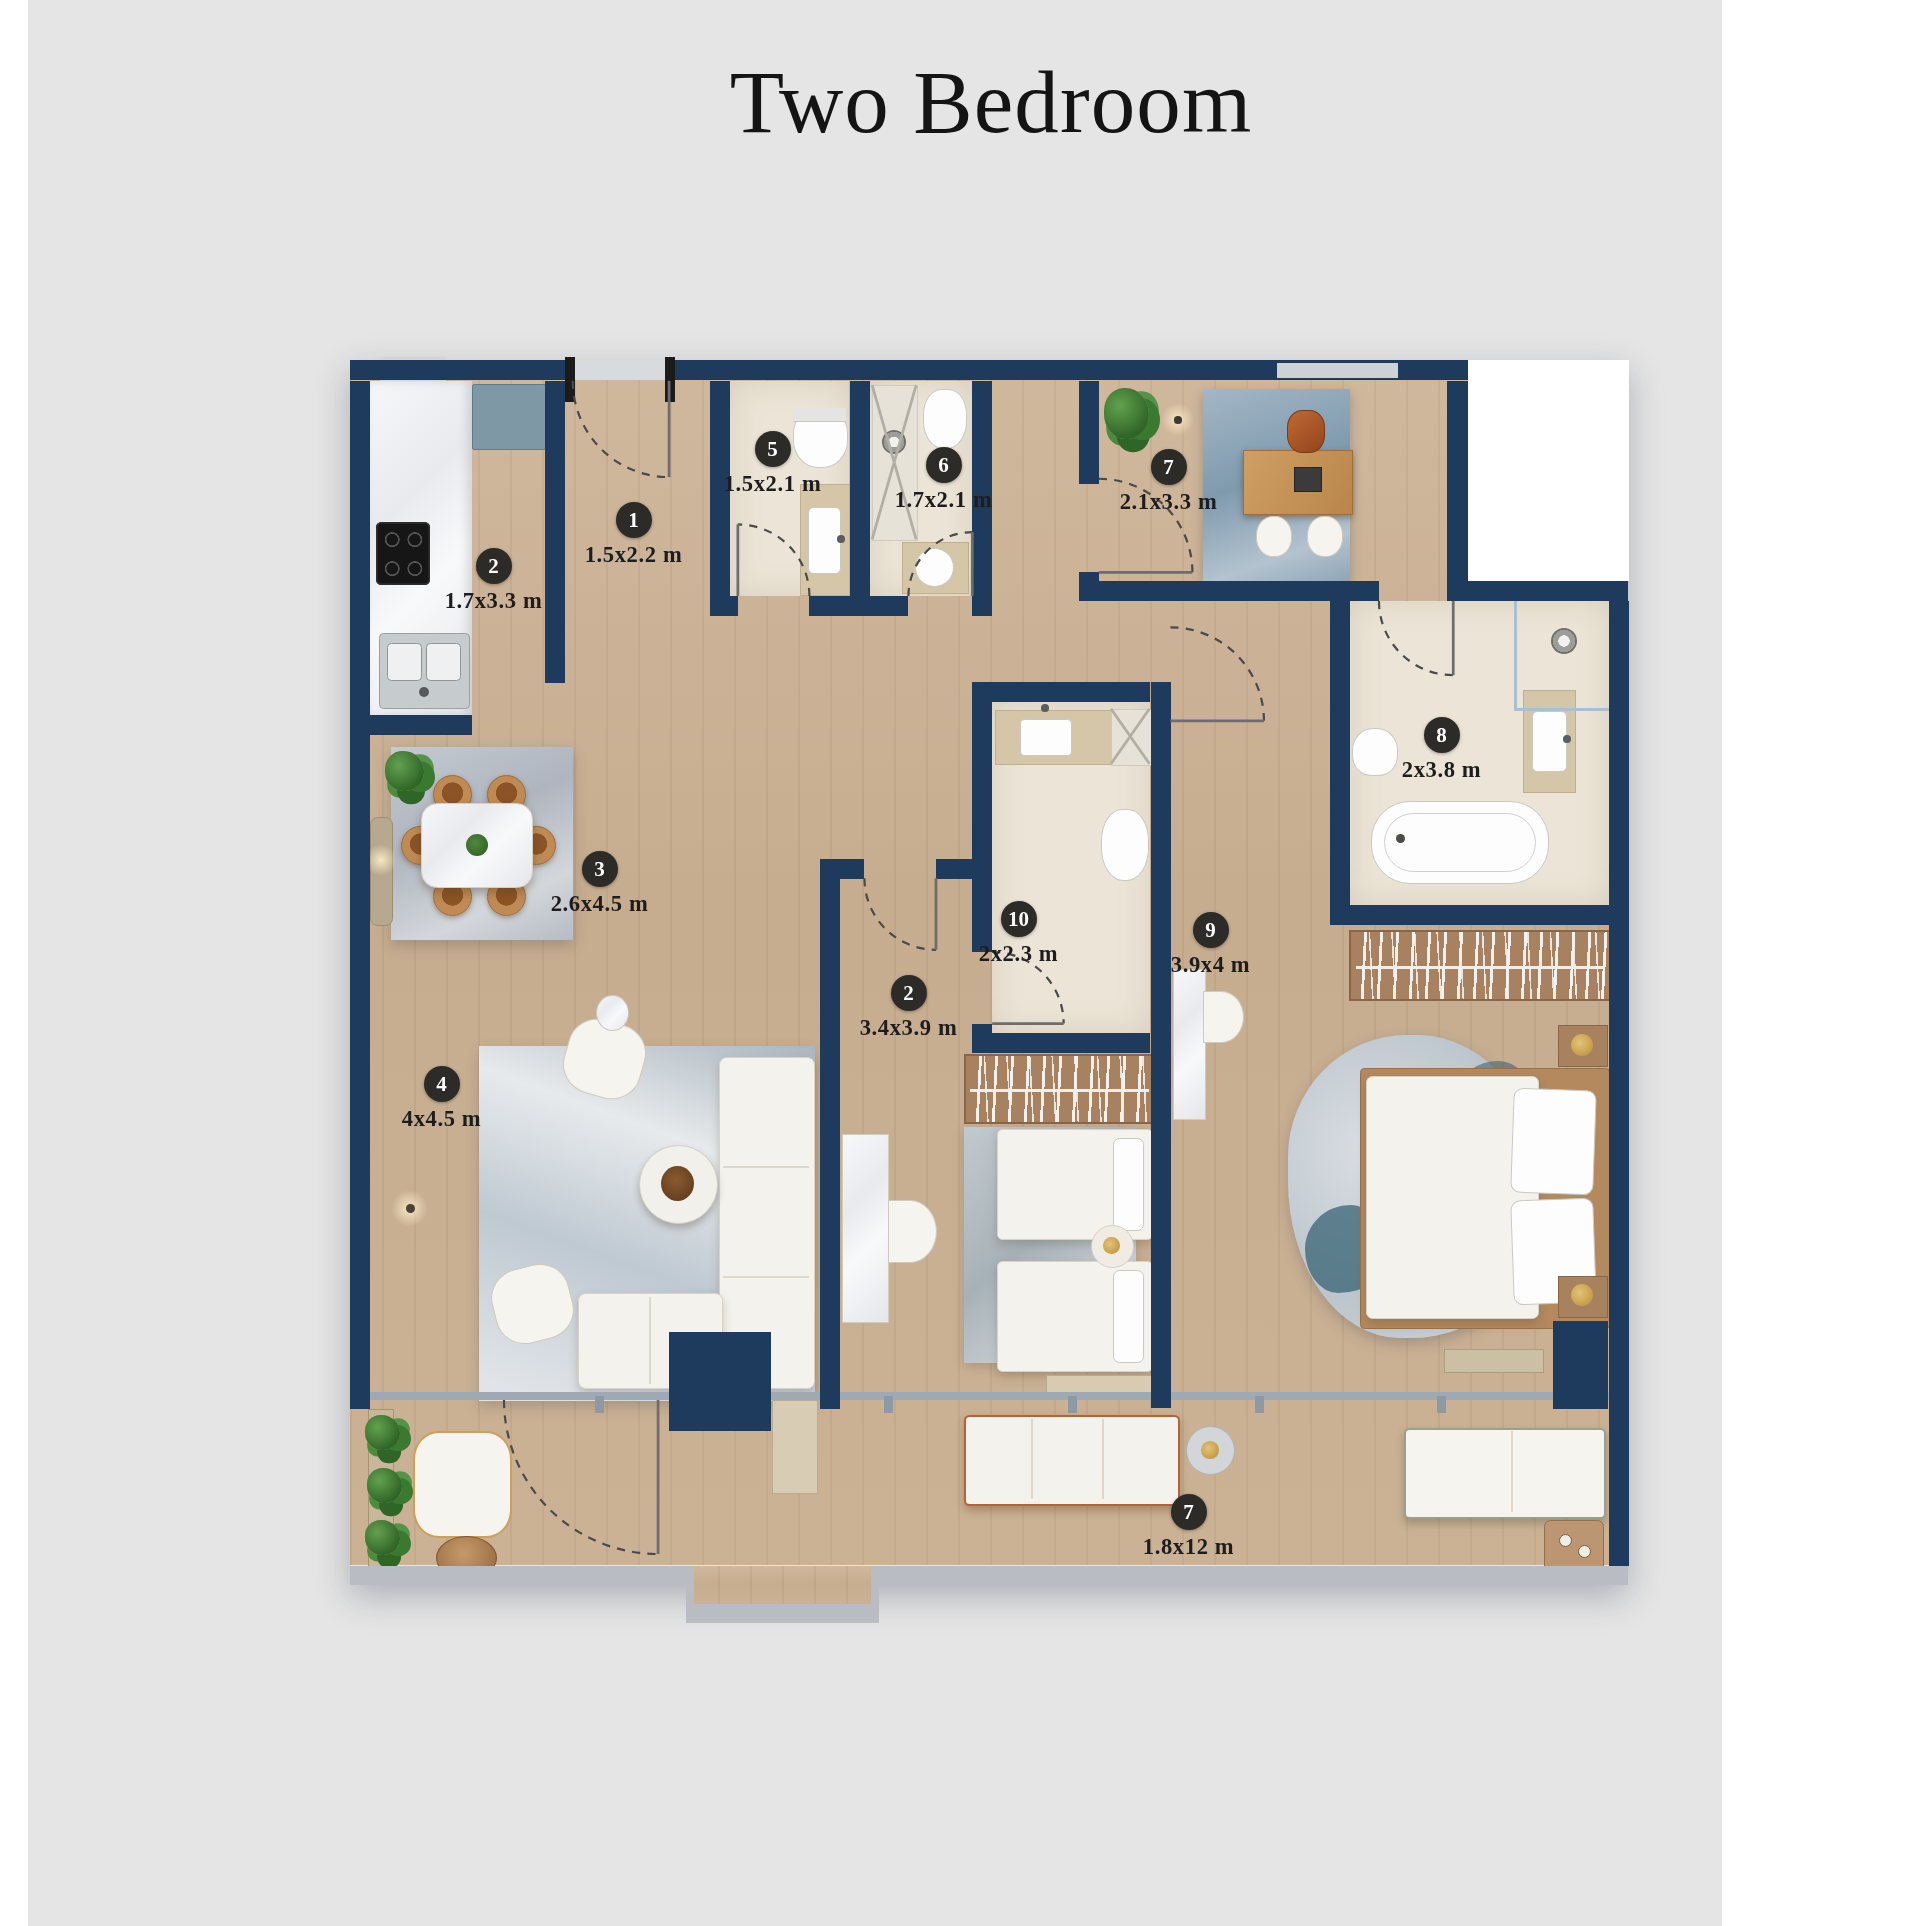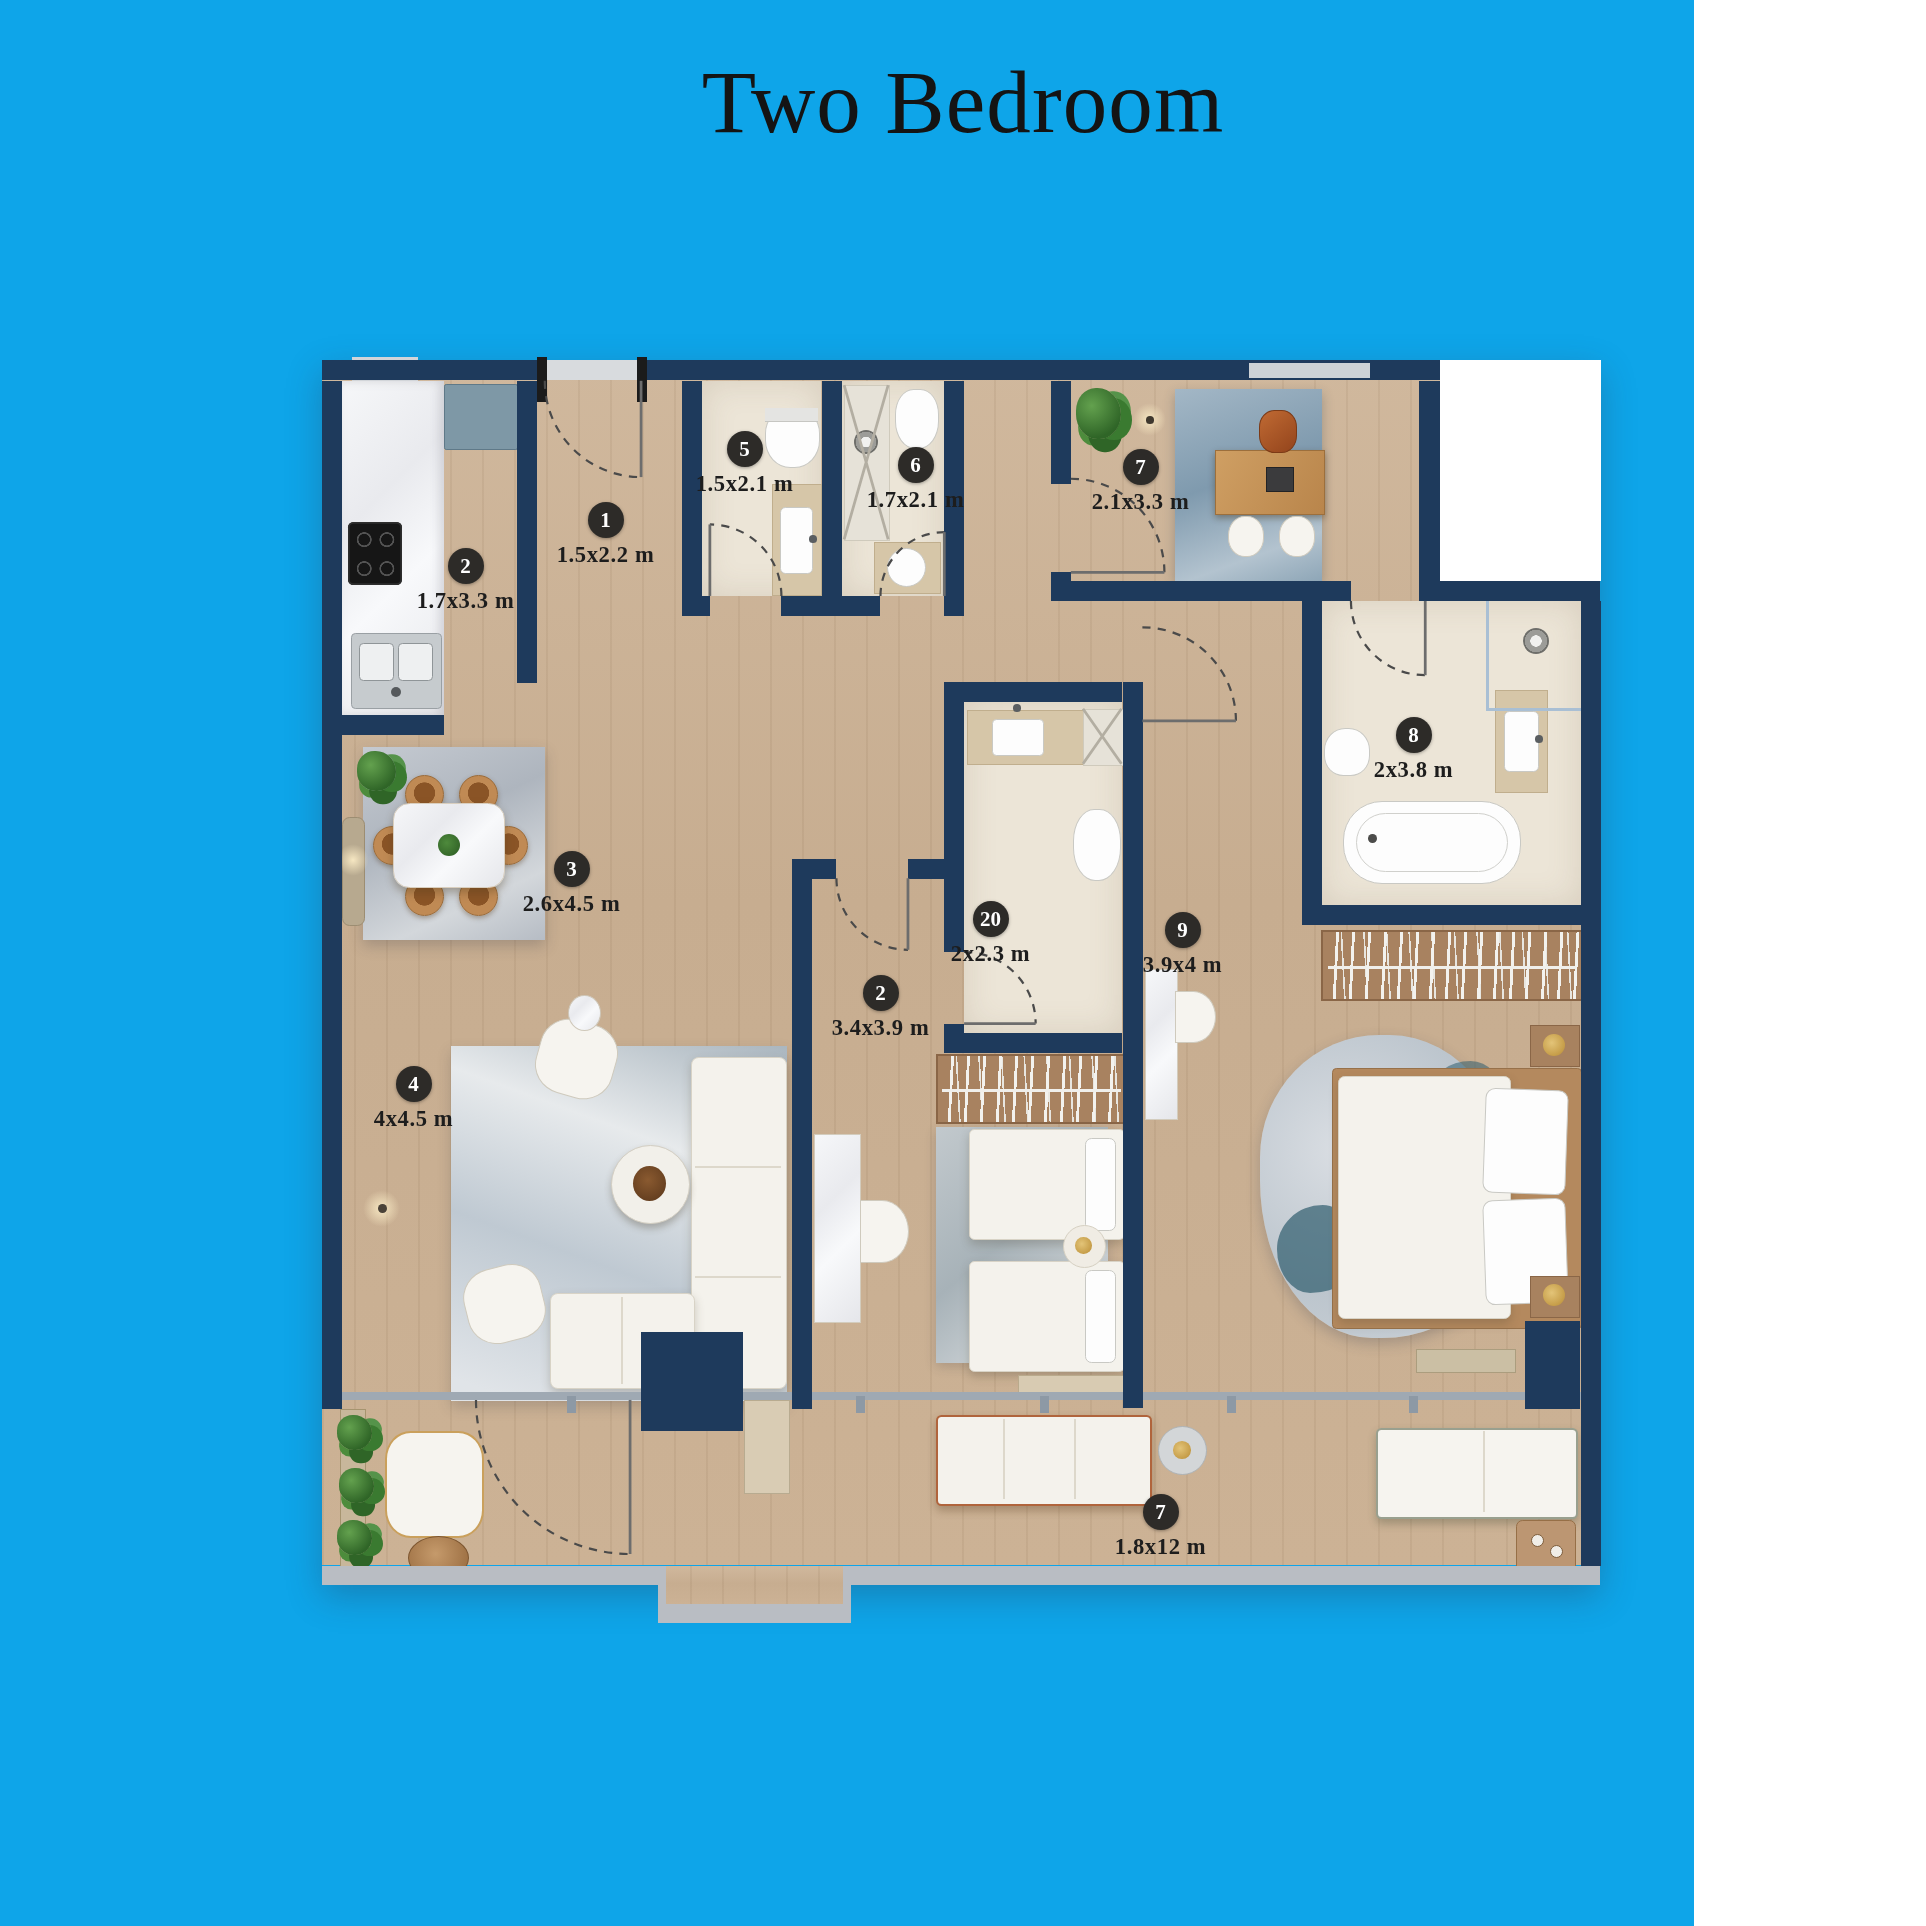--- a/index.html
+++ b/index.html
@@ -1,17 +1,17 @@
 <!DOCTYPE html>
 <html style="font-size:8.8px"><head>
 <meta charset="utf-8">
 <style>
   html,body{margin:0;padding:0;background:#ffffff;}
-  #canvas{position:relative;width:1694px;height:1926px;background:#0ea5e9;overflow:hidden;
-          font-family:"Liberation Serif", serif;}
+  #canvas{position:relative;width:1694px;height:1926px;background:#e5e5e5;overflow:hidden;
+          font-family:"Liberation Serif", serif;margin-left:28px;}
   .abs{position:absolute;}
   
   .title{position:absolute;left:0;top:48px;width:1926px;text-align:center;
          font-size:89px;line-height:1.22;color:#141414;letter-spacing:1.1px;font-weight:400;}
   .footer{position:absolute;left:0;top:1673px;width:1926px;text-align:center;
           font-size:83px;color:#111;letter-spacing:1.1px;}
   
   .wood{background:
         repeating-linear-gradient(90deg, rgba(92,62,30,.07) 0 1.7px, rgba(0,0,0,0) 1.7px 32px),
         linear-gradient(180deg,#d0b89d 0%,#c7ad90 45%,#ccb295 100%);}
@@ -278,19 +278,19 @@
     <div id="room-labels">
         <div class="lbl" style="left: 606px; top: 502px;"><span class="num">1</span><span class="dim">1.5x2.2 m</span></div>
         <div class="lbl" style="left: 466px; top: 548px;"><span class="num">2</span><span class="dim">1.7x3.3 m</span></div>
         <div class="lbl" style="left: 572px; top: 851px;"><span class="num">3</span><span class="dim">2.6x4.5 m</span></div>
         <div class="lbl" style="left: 414px; top: 1066px;"><span class="num">4</span><span class="dim">4x4.5 m</span></div>
         <div class="lbl" style="left: 745px; top: 431px;"><span class="num">5</span><span class="dim">1.5x2.1 m</span></div>
         <div class="lbl" style="left: 916px; top: 447px;"><span class="num">6</span><span class="dim">1.7x2.1 m</span></div>
         <div class="lbl" style="left: 1141px; top: 449px;"><span class="num">7</span><span class="dim">2.1x3.3 m</span></div>
         <div class="lbl" style="left: 1414px; top: 717px;"><span class="num">8</span><span class="dim">2x3.8 m</span></div>
         <div class="lbl" style="left: 1183px; top: 912px;"><span class="num">9</span><span class="dim">3.9x4 m</span></div>
-        <div class="lbl" style="left: 991px; top: 901px;"><span class="num">20</span><span class="dim">2x2.3 m</span></div>
+        <div class="lbl" style="left: 991px; top: 901px;"><span class="num">10</span><span class="dim">2x2.3 m</span></div>
         <div class="lbl" style="left: 881px; top: 975px;"><span class="num">2</span><span class="dim">3.4x3.9 m</span></div>
         <div class="lbl" style="left: 1161px; top: 1494px;"><span class="num">7</span><span class="dim">1.8x12 m</span></div>
       </div>
   </div>
 </div>
 
 
 </body></html>

